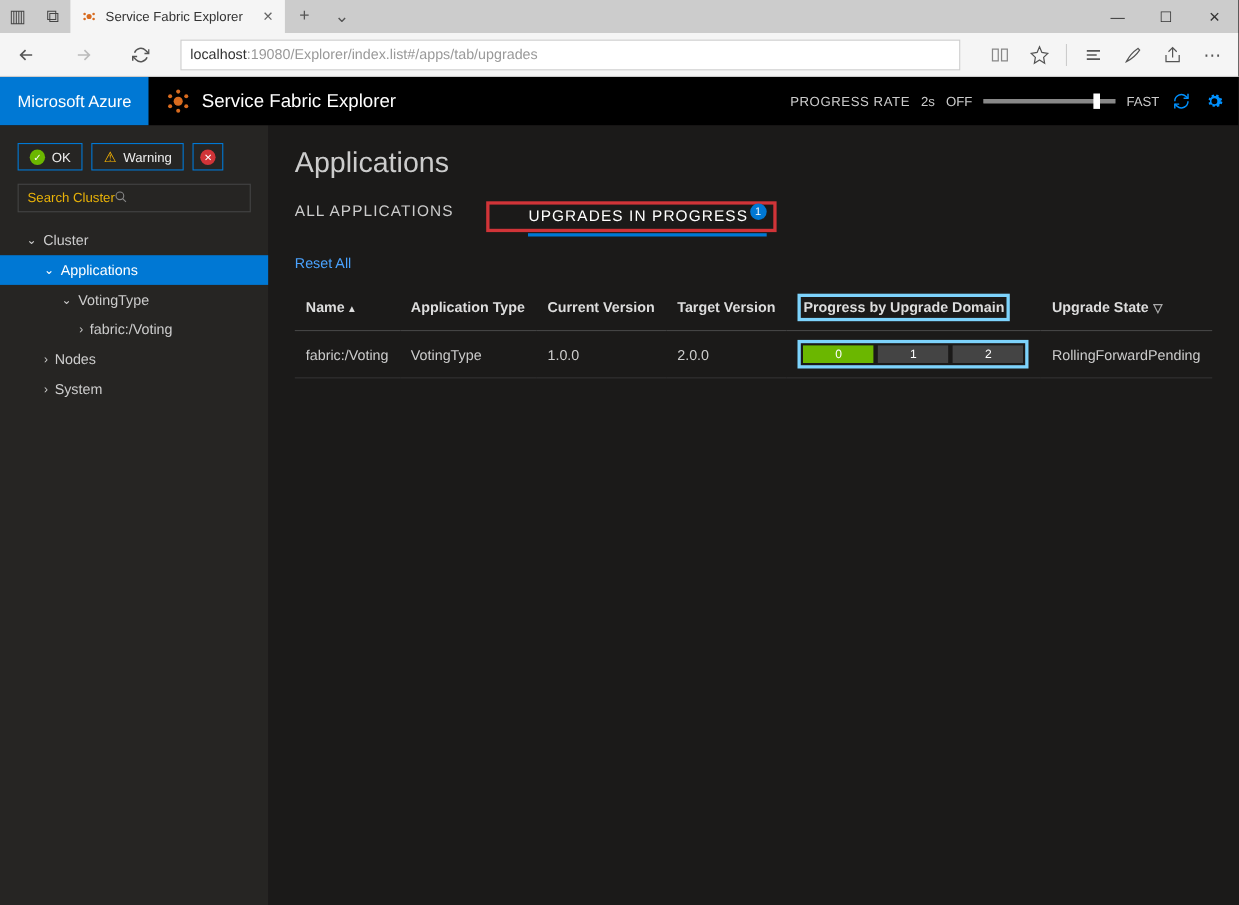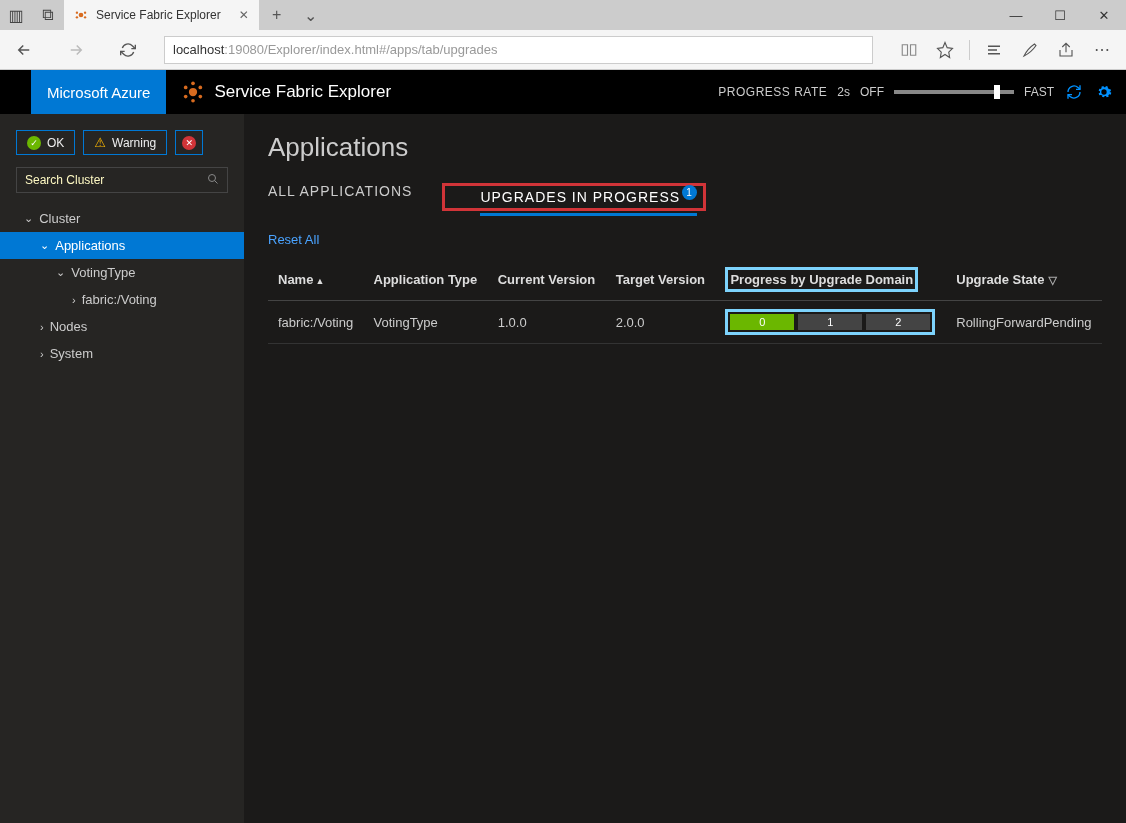--- a/index.html
+++ b/index.html
@@ -20,41 +20,41 @@
 .addrbar { height: 40px; background: #f5f5f5; display: flex; align-items: center; padding: 0 8px; gap: 20px; border-bottom: 1px solid #ccc; }
 .nav-btn { width: 32px; height: 32px; display: flex; align-items: center; justify-content: center; color: #555; }
 .nav-btn.disabled { color: #bbb; }
 .url-input { flex: 1; height: 28px; border: 1px solid #ccc; background: #fff; padding: 0 8px; font-size: 13px; color: #999; display: flex; align-items: center; }
 .url-input .dark { color: #333; }
 .addr-icons { display: flex; gap: 4px; align-items: center; }
 .addr-icon { width: 32px; height: 32px; display: flex; align-items: center; justify-content: center; color: #555; }
 .addr-sep { width: 1px; height: 20px; background: #ccc; margin: 0 4px; }
 
 
-.app-header { height: 44px; background: #000; display: flex; align-items: center; padding-left: 31px; }
+.app-header { height: 44px; background: #000; display: flex; align-items: center; }
 .azure-brand { background: #0078d4; color: #fff; height: 44px; display: flex; align-items: center; padding: 0 16px; font-size: 15px; font-weight: 400; }
 .sf-brand { display: flex; align-items: center; padding: 0 16px; gap: 10px; color: #fff; font-size: 17px; font-weight: 300; }
 .sf-logo { width: 22px; height: 22px; }
 .header-spacer { flex: 1; }
 .refresh-controls { display: flex; align-items: center; gap: 10px; color: #ccc; font-size: 12px; padding-right: 12px; }
 .refresh-label { letter-spacing: 0.5px; }
 .slider { width: 120px; height: 4px; background: #444; position: relative; }
 .slider-fill { position: absolute; left: 0; top: 0; height: 4px; background: #888; width: 100%; }
 .slider-thumb { position: absolute; right: 14px; top: -5px; width: 6px; height: 14px; background: #fff; }
 .hdr-icon { width: 20px; height: 20px; display: flex; align-items: center; justify-content: center; }
 
 
 .main { display: flex; height: calc(823px - 30px - 40px - 44px); }
 .sidebar { width: 244px; background: #262523; color: #ccc; padding-top: 16px; }
 .filter-row { display: flex; gap: 8px; padding: 0 16px 12px 16px; }
 .filter-btn { border: 1px solid #0078d4; background: transparent; color: #eee; padding: 4px 10px; font-size: 12px; display: flex; align-items: center; gap: 6px; }
 .filter-ok-circle { width: 14px; height: 14px; background: #6bb700; border-radius: 50%; display: flex; align-items: center; justify-content: center; color: #fff; font-size: 9px; }
 .filter-warn-tri { color: #ffb900; font-size: 13px; }
 .filter-err-circle { width: 14px; height: 14px; background: #d13438; border-radius: 50%; display: flex; align-items: center; justify-content: center; color: #fff; font-size: 9px; }
-.search-box { margin: 0 16px 12px 16px; height: 26px; border: 1px solid #444; background: transparent; display: flex; align-items: center; padding: 0 8px; color: #fef9c3; font-size: 12px; justify-content: space-between; }
+.search-box { margin: 0 16px 12px 16px; height: 26px; border: 1px solid #444; background: transparent; display: flex; align-items: center; padding: 0 8px; color: #eab308; font-size: 12px; justify-content: flex-start; }
 .tree { font-size: 13px; }
 .tree-item { display: flex; align-items: center; height: 27px; padding-left: 24px; cursor: pointer; }
 .tree-item.lvl1 { padding-left: 40px; }
 .tree-item.lvl2 { padding-left: 56px; }
 .tree-item.lvl3 { padding-left: 72px; }
 .tree-item.selected { background: #0078d4; color: #fff; }
 .tree-chevron { margin-right: 6px; font-size: 11px; display: inline-block; transform-origin: center; }
 
 
 .content { flex: 1; background: #1b1a19; color: #ccc; padding: 18px 24px; }
@@ -122,21 +122,21 @@
       </svg>
   </div>
   <div class="nav-btn">
     <svg width="16" height="16" viewBox="0 0 24 24" fill="none" stroke="#555" stroke-width="2">
         <path d="M23 4v6h-6M1 20v-6h6"></path>
         <path d="M3.5 9a9 9 0 0114.9-3.4L23 10M1 14l4.6 4.4A9 9 0 0020.5 15"></path>
       </svg>
   </div>
   <div class="url-input">
     <span class="dark">localhost</span>
-      <span>:19080/Explorer/index.html#/apps/tab/upgrades</span>
+      <span>:19080/Explorer/index.list#/apps/tab/upgrades</span>
   </div>
   <div class="addr-icons">
     <div class="addr-icon">
       <svg width="18" height="18" viewBox="0 0 24 24" fill="none" stroke="#888" stroke-width="1.5">
           <path d="M3 5h7v14H3zM14 5h7v14h-7z"></path>
         </svg>
     </div>
     <div class="addr-icon">
       <svg width="18" height="18" viewBox="0 0 24 24" fill="none" stroke="#555" stroke-width="1.5">
           <path d="M12 2l2.9 6.9L22 10l-5 4.9 1.2 7.1L12 18l-6.2 4 1.2-7.1L2 10l7.1-1.1z"></path>

